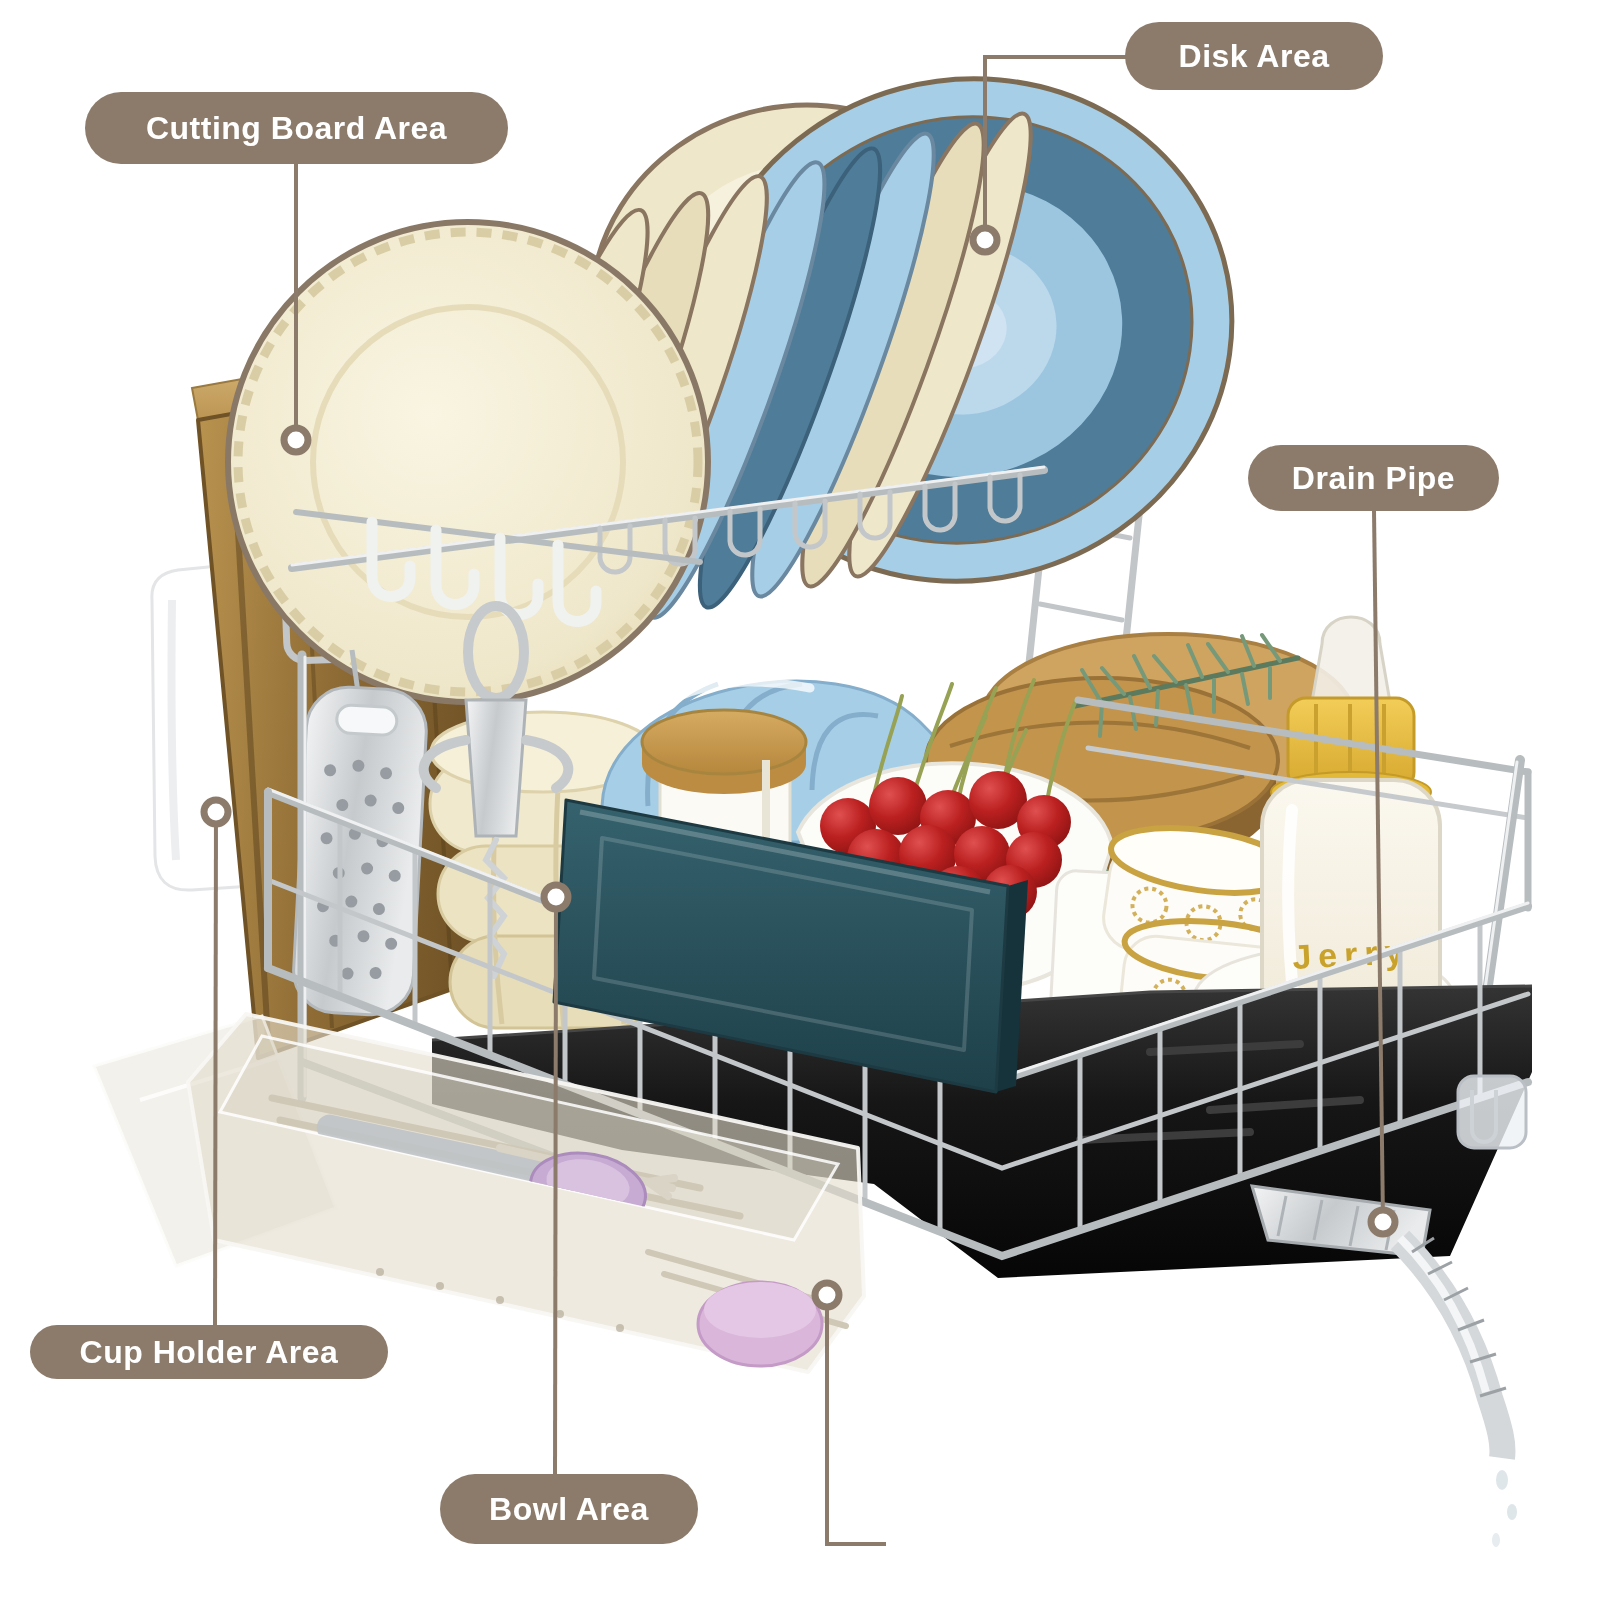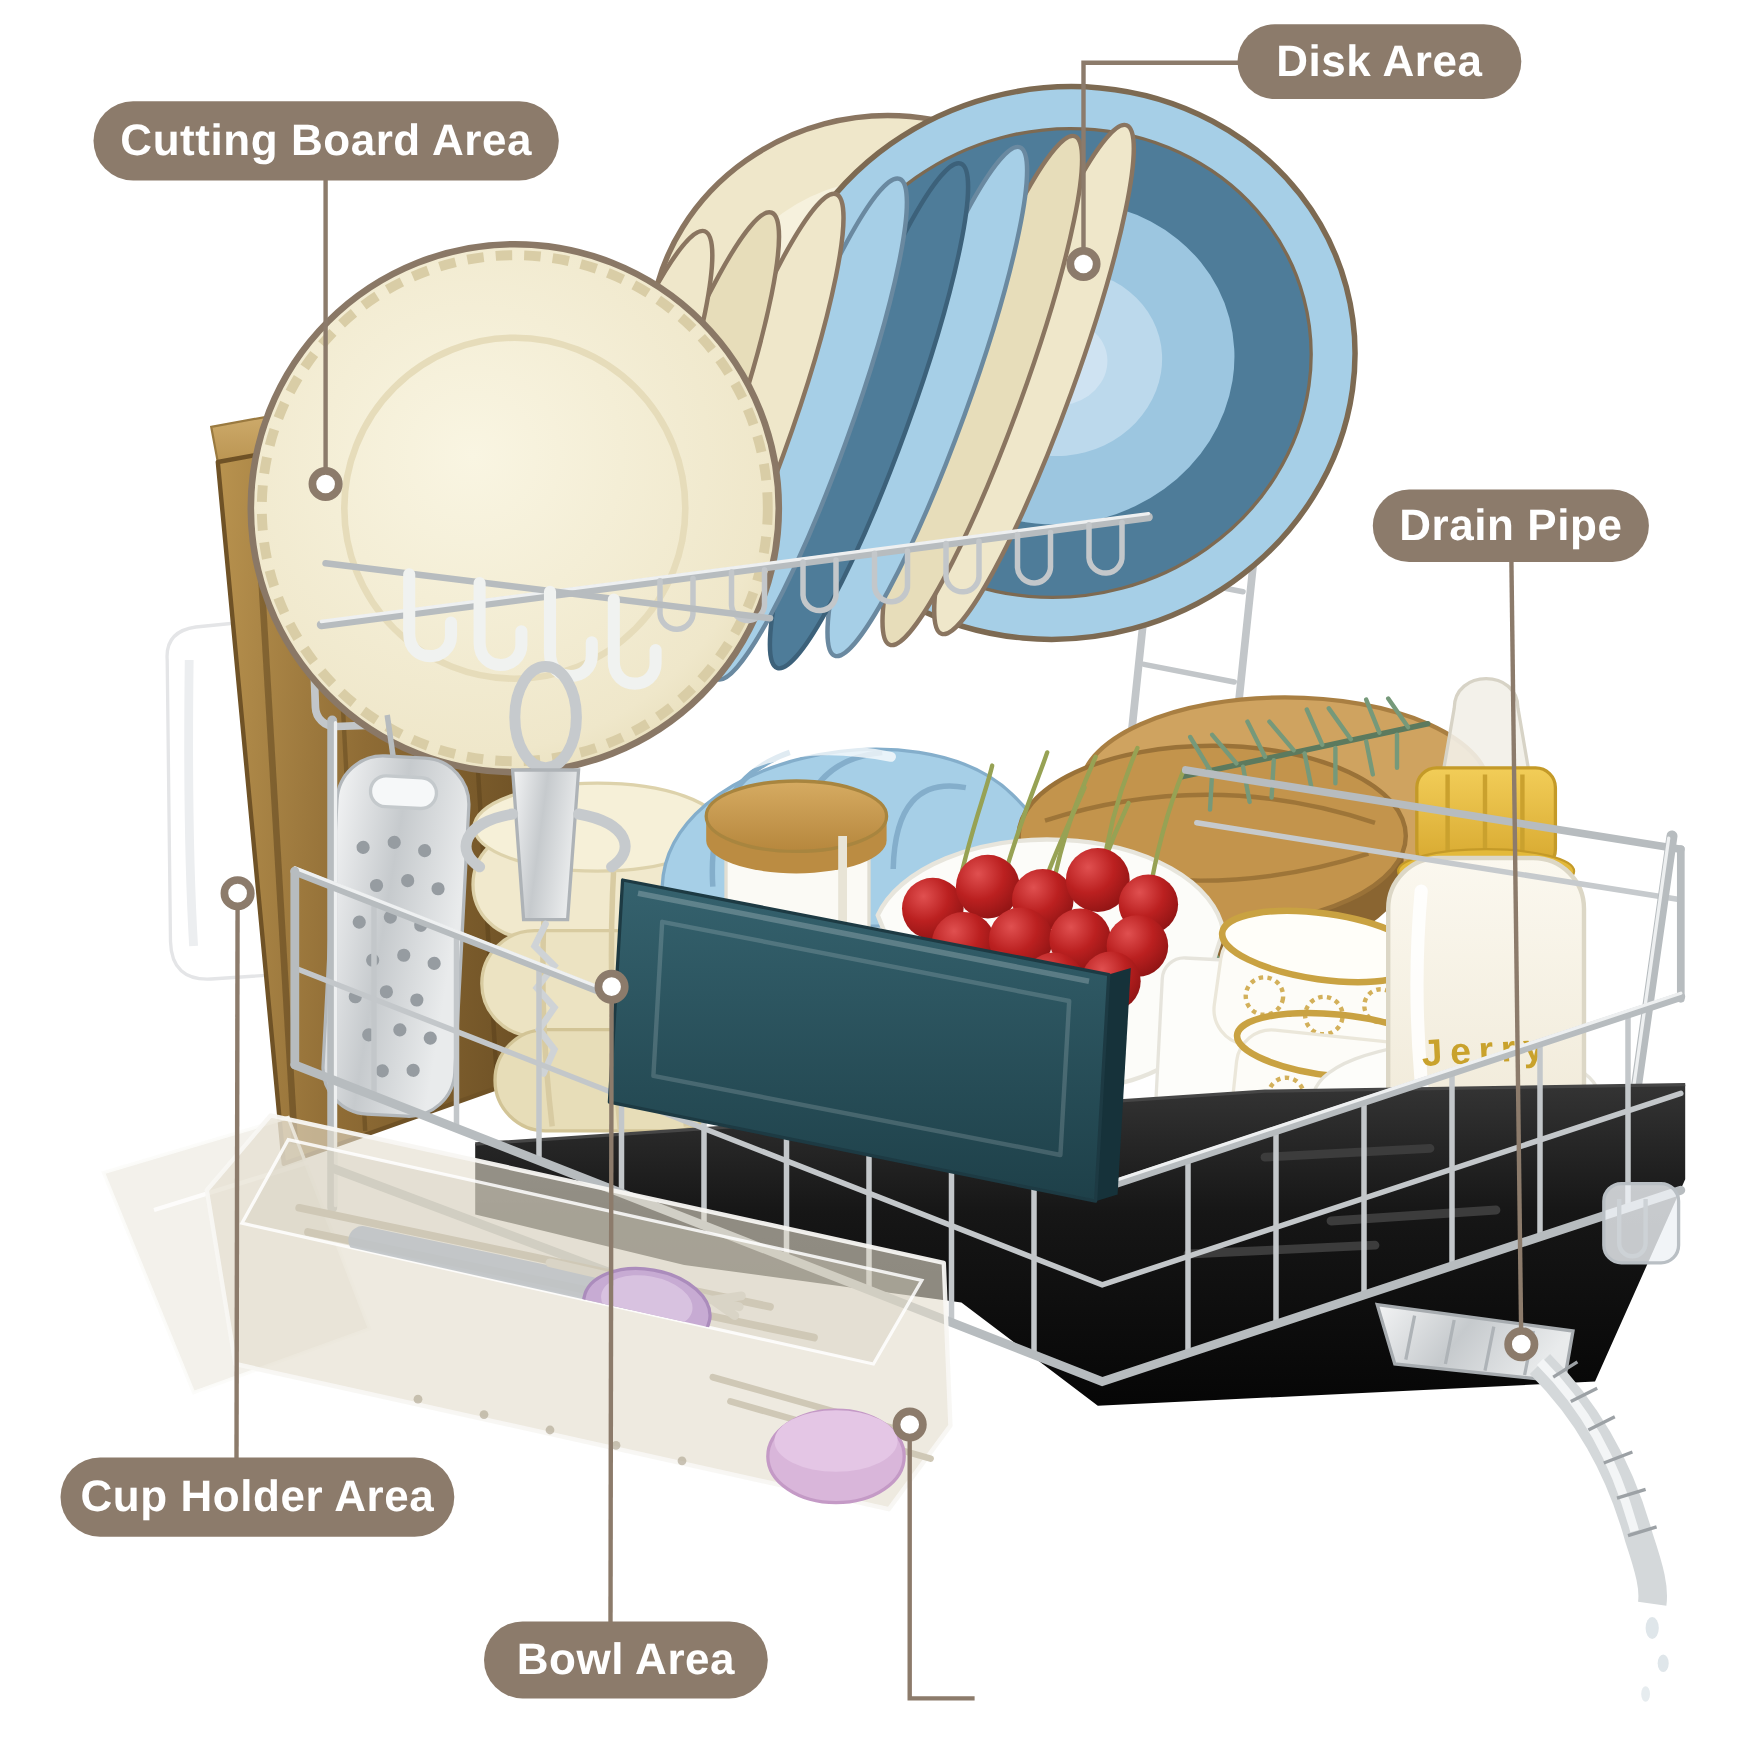--- a/index.html
+++ b/index.html
@@ -4,27 +4,27 @@
 <style>
   html,body{margin:0;padding:0;background:#ffffff;}
   #stage{
     position:relative;width:1600px;height:1600px;background:var(--bg,#ffffff);
     font-family:"Liberation Sans",sans-serif;overflow:hidden;
   }
   #stage svg{position:absolute;left:0;top:0;}
   .pill{
     position:absolute;display:flex;align-items:center;justify-content:center;
     background:var(--callout-bg,#8C7B6B);color:var(--callout-text,#ffffff);
-    border-radius:38px;font-weight:700;font-size:40px;letter-spacing:0.5px;
+    border-radius:38px;font-weight:700;font-size:32px;letter-spacing:0.5px;
     white-space:nowrap;line-height:1;
   }
   .pill-cutting{left:85px;top:92px;width:423px;height:72px;}
   .pill-disk{left:1125px;top:22px;width:258px;height:68px;}
   .pill-drain{left:1248px;top:445px;width:251px;height:66px;}
-  .pill-cup{left:55px;top:1325px;width:358px;height:72px;}
+  .pill-cup{left:30px;top:1325px;width:358px;height:54px;}
   .pill-bowl{left:440px;top:1474px;width:258px;height:70px;}
   .pill-cutlery{left:885px;top:1509px;width:258px;height:70px;}
 </style>
 </head>
 <body>
 
 <div id="stage" style="--bg: #ffffff; --callout-bg: #8C7B6B; --callout-text: #ffffff;">
 
 <svg width="1600" height="1600" viewBox="0 0 1600 1600">
   <defs>

